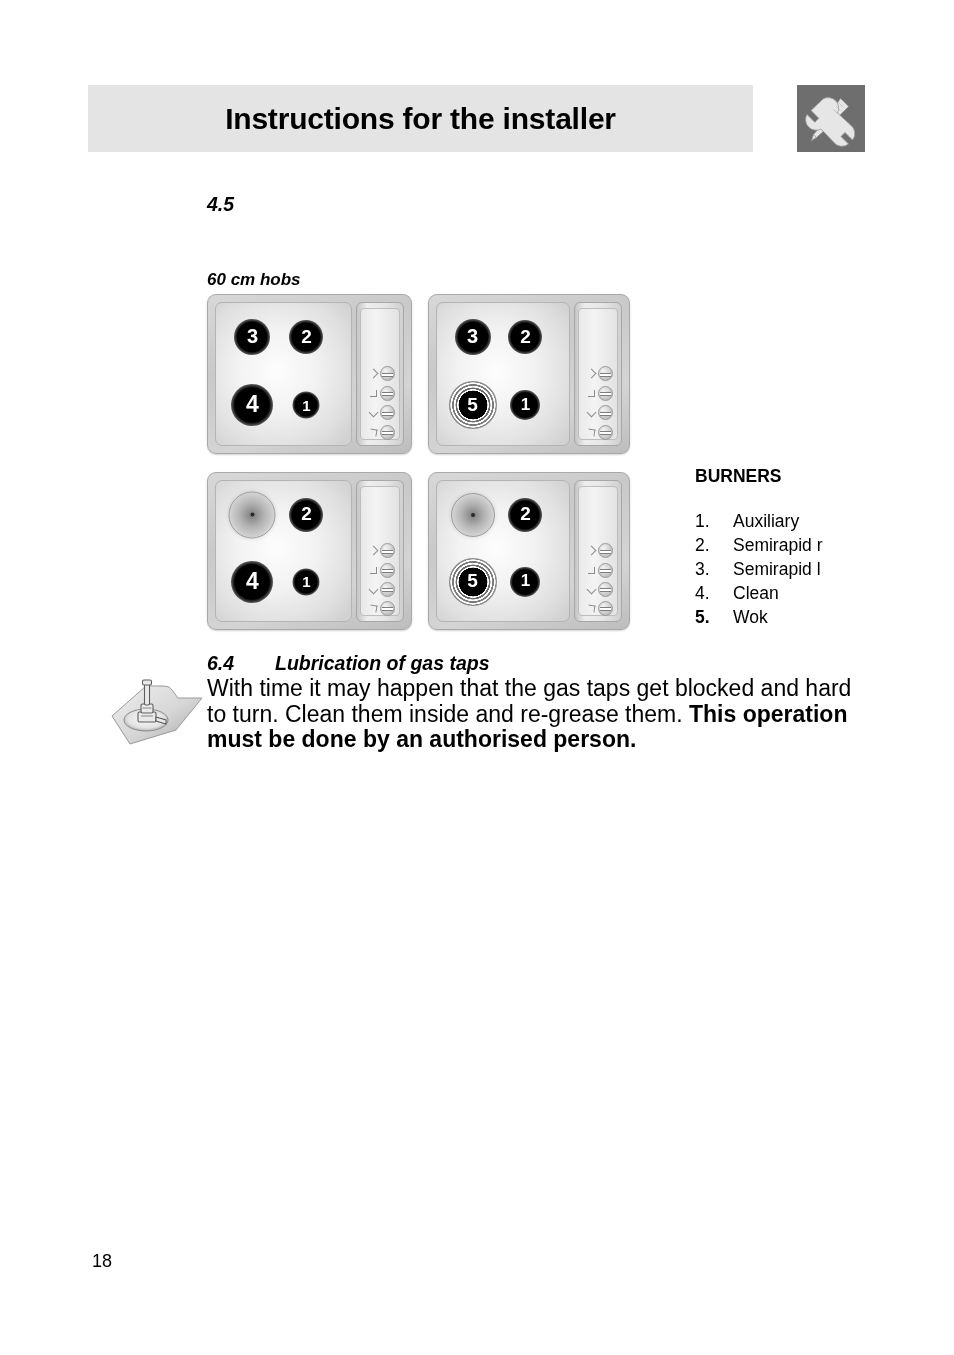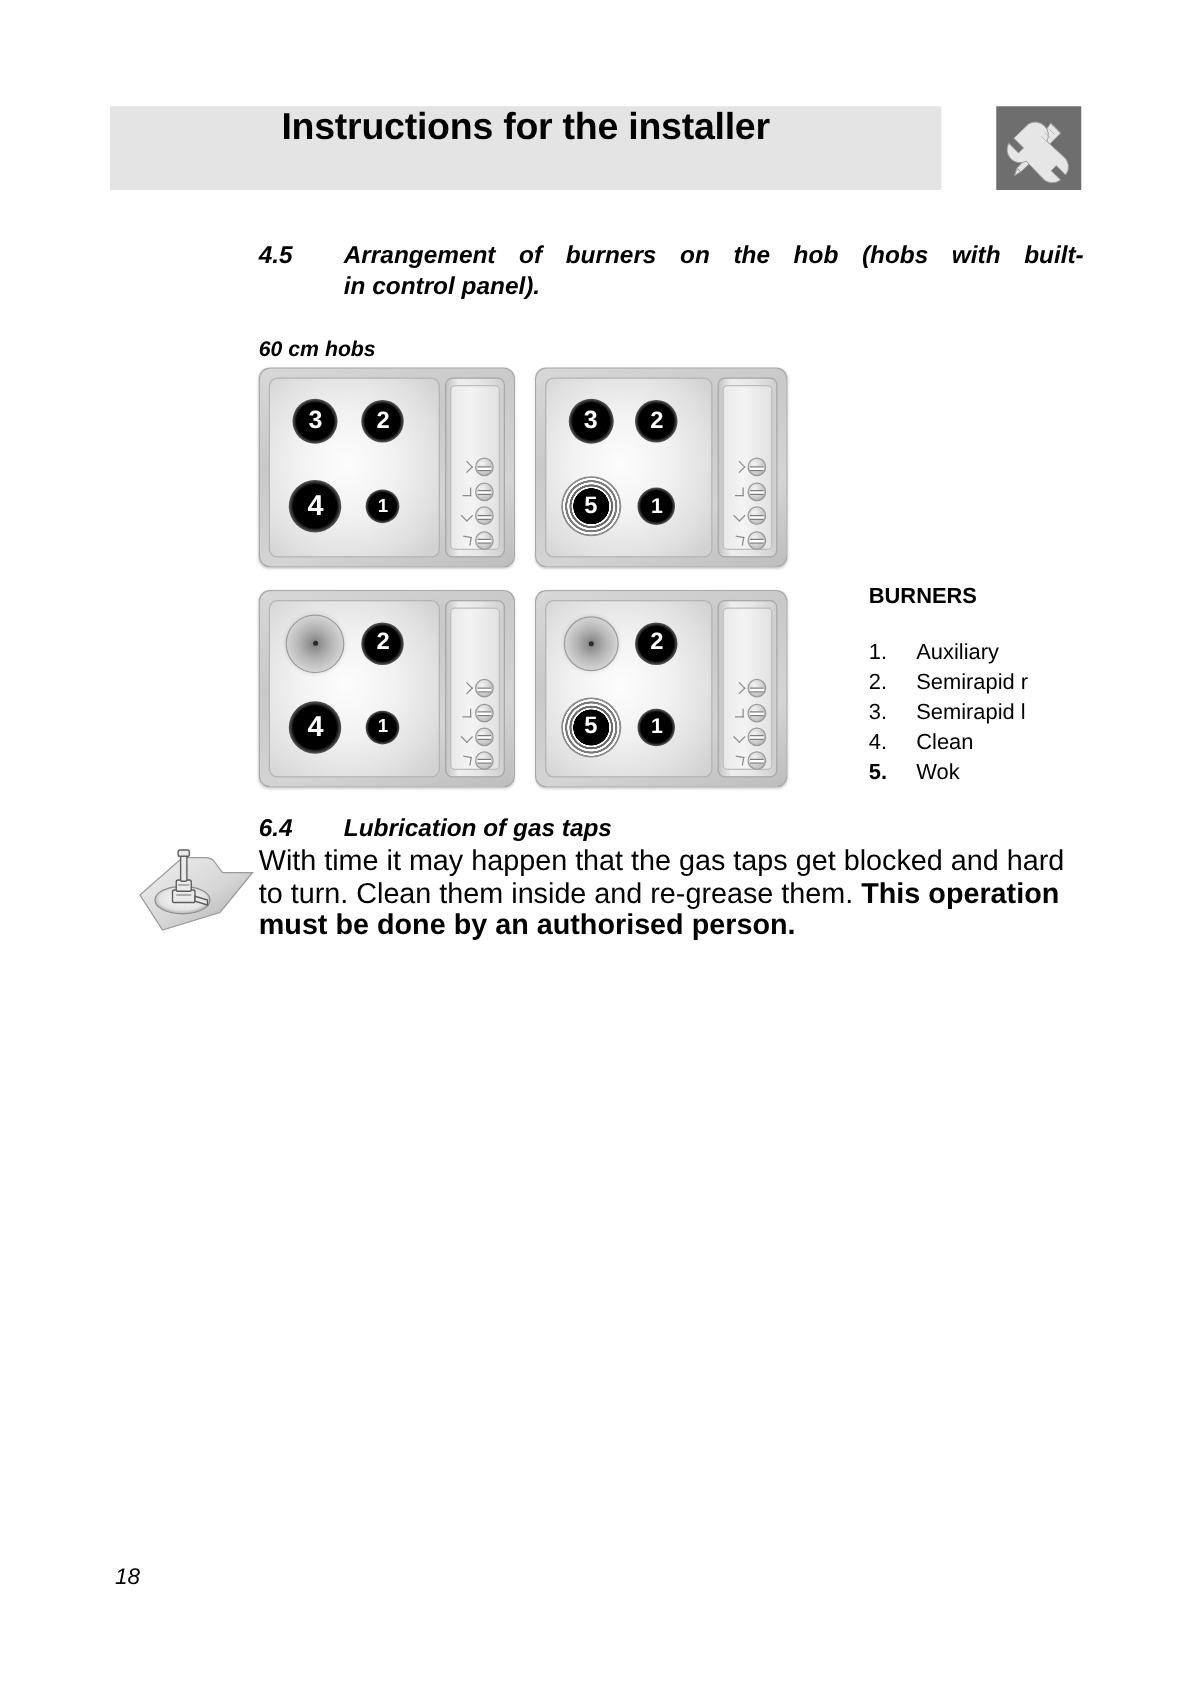--- a/index.html
+++ b/index.html
@@ -19,20 +19,21 @@
 
   
   .header-bar {
     position: absolute;
     left: 88px;
     top: 85px;
     width: 665px;
     height: 67px;
     background: #e4e4e4;
     display: flex;
+    align-items: center;
     justify-content: center;
   }
   .header-title {
     font-size: 30px;
     font-weight: bold;
     letter-spacing: -0.2px;
     color: #000;
     white-space: nowrap;
   }
 
@@ -250,21 +251,20 @@
     height: 86px;
   }
   .tap-icon svg { display:block; width:100%; height:100%; }
 
   
   .page-num {
     position: absolute;
     left: 92px;
     top: 1251px;
     font-size: 18px;
-    font-style: italic;
   }
 </style>
 </head>
 <body>
 
 <div class="header-bar">
   <div class="header-title">Instructions for the installer</div>
 </div>
 
 <div class="header-icon">
@@ -281,24 +281,20 @@
       <path d="M45.0 15.0 L49.5 19.5"></path>
       <path d="M42.0 18.0 L46.5 22.5"></path>
       <path d="M39.0 21.0 L43.5 25.5"></path>
       <path d="M36.0 24.0 L40.5 28.5"></path>
     </g>
   </svg>
 </div>
 
 <div class="sec-heading" id="heading-63">
   <span class="num">4.5</span>
-  <span class="txt">
-    <span>Arrangement of burners on the hob (hobs with  built-</span>
-    <span class="line2">in control panel).</span>
-  </span>
 </div>
 
 <div class="hobs-label">60 cm hobs</div>
 
 <div class="hob" id="hob-1" style="left:207px; top:294px; width:205px; height:160px;">
   <div class="hob-inner">
     <div class="cook-surface">
         <div class="burner" style="left: 27%; top: 24%; width: 36px; height: 36px; font-size: 20px;">
           <span>3</span>
         </div>

